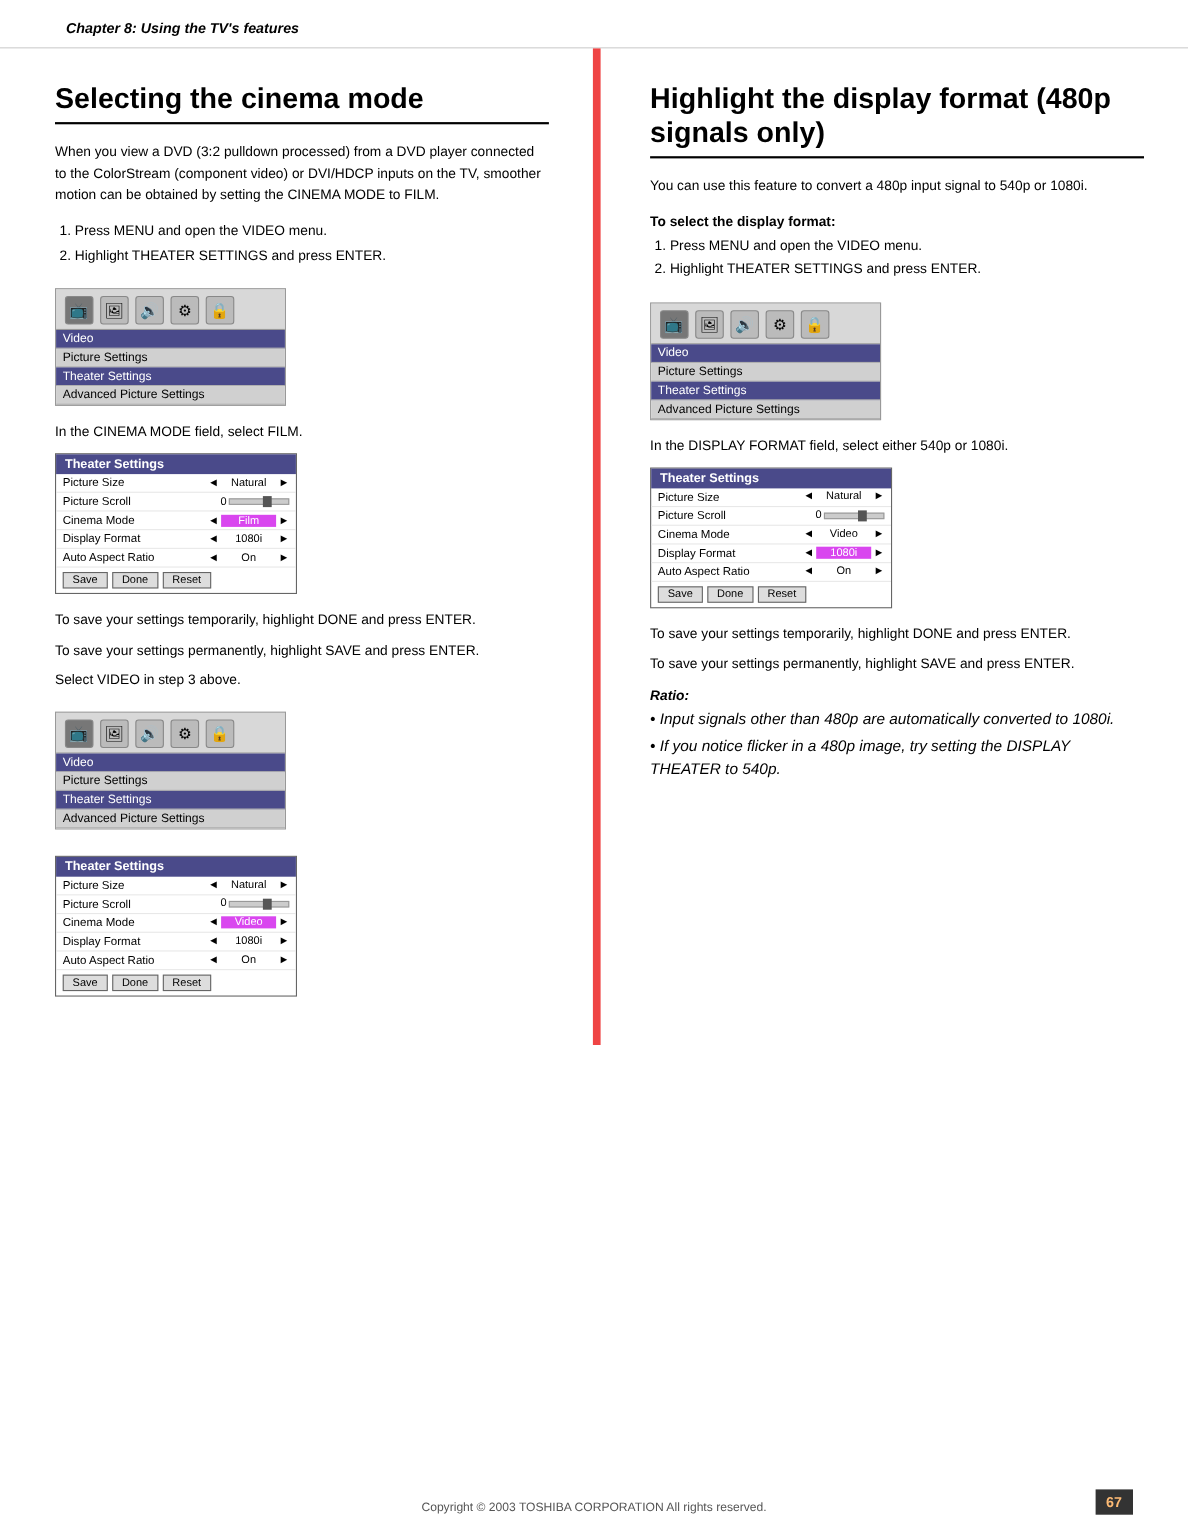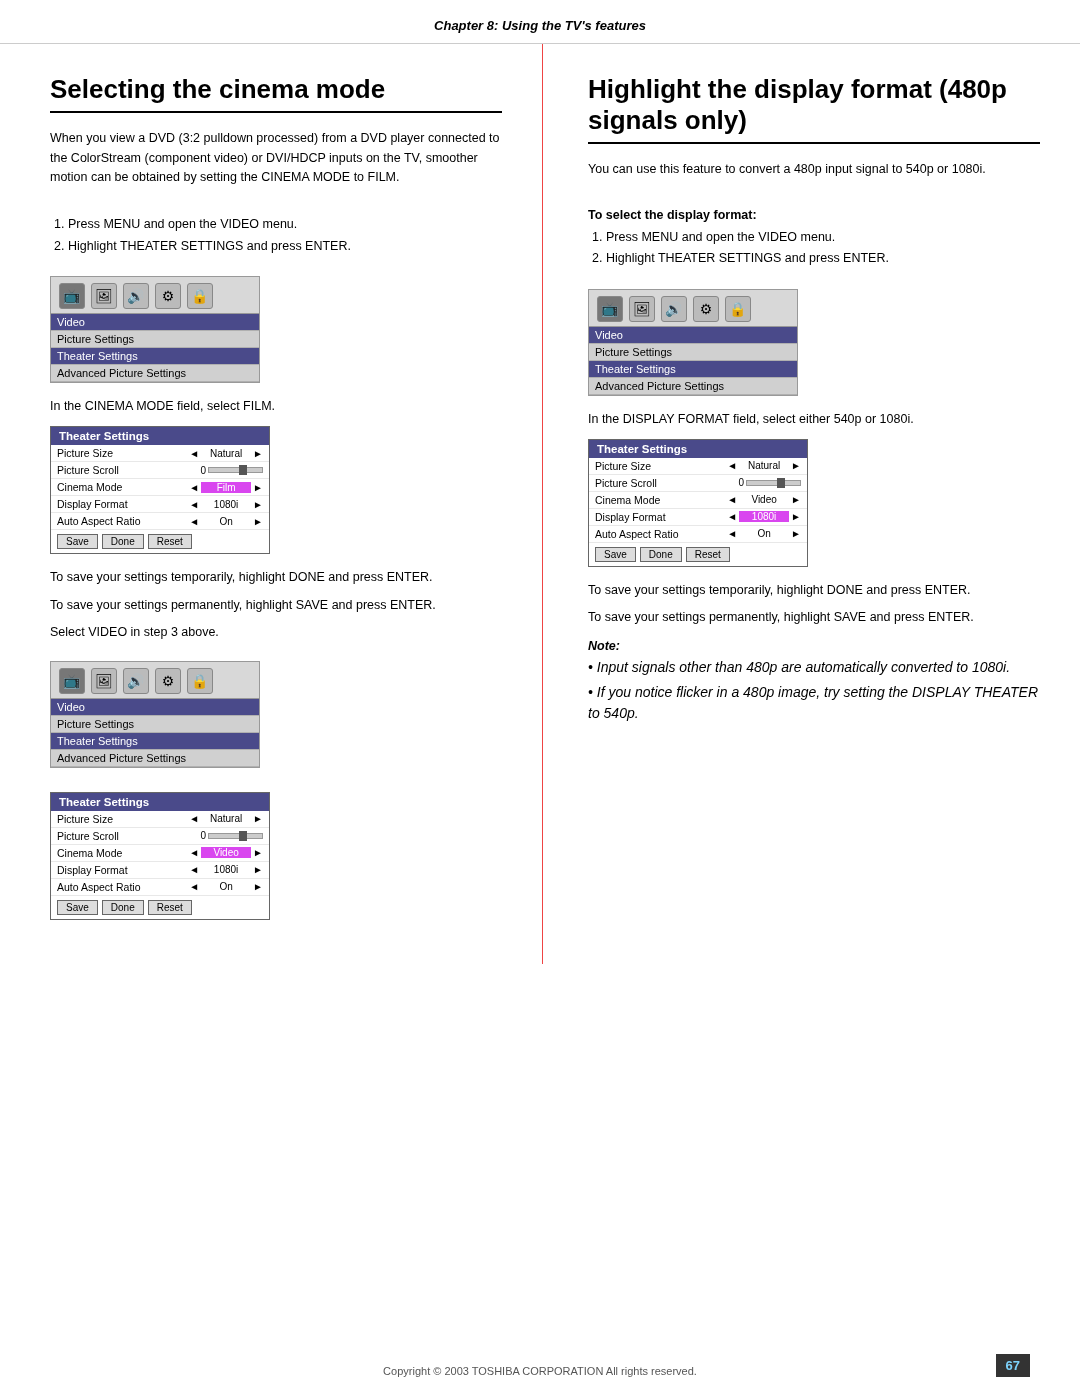--- a/index.html
+++ b/index.html
@@ -12,59 +12,59 @@
       color: #000;
     }
     .page-wrapper {
       width: 1080px;
       min-height: 1397px;
       padding: 0;
       position: relative;
     }
     
     .page-header {
-      text-align: center;
+      text-align: left;
       padding: 18px 60px 10px 60px;
       border-bottom: 1px solid #ccc;
       margin-bottom: 0;
     }
     .page-header .chapter-title {
       font-style: italic;
       font-weight: bold;
       font-size: 13px;
     }
     
     .columns {
       display: flex;
       padding: 0;
     }
     .col {
       flex: 1;
       padding: 30px 40px 30px 50px;
     }
     .col:first-child {
-      border-right: 1px solid #ef4444;
+      border-right: 7px solid #ef4444;
     }
     .col:last-child {
       padding-left: 45px;
     }
     
     .section-title {
       font-size: 26px;
       font-weight: bold;
       border-bottom: 2px solid #000;
       padding-bottom: 6px;
       margin-bottom: 16px;
       line-height: 1.2;
     }
     
     .body-text {
       font-size: 12.5px;
       line-height: 1.55;
-      margin-bottom: 28px;
+      margin-bottom: 14px;
     }
     
     .sub-heading {
       font-weight: bold;
       font-size: 12.5px;
       margin-bottom: 6px;
     }
     
     ol.steps {
       margin-left: 18px;
@@ -233,21 +233,21 @@
       font-size: 11px;
       color: #555;
       text-align: center;
       flex: 1;
     }
     .page-number {
       position: absolute;
       right: 50px;
       bottom: 0;
       background: #333;
-      color: #7dd3fc;
+      color: #fdba74;
       font-size: 13px;
       font-weight: bold;
       padding: 4px 10px;
     }
   </style>
 </head>
 <body>
 
 <div class="page-wrapper">
 
@@ -469,21 +469,21 @@
           <button class="theater-btn">Save</button>
           <button class="theater-btn">Done</button>
           <button class="theater-btn">Reset</button>
         </div>
       </div>
 
       <p class="step-para">To save your settings temporarily, highlight DONE and press ENTER.</p>
       <p class="step-para">To save your settings permanently, highlight SAVE and press ENTER.</p>
 
       <div class="note-section">
-        <span class="note-label">Note:</span>
+        <span class="note-label">Ratio:</span>
         <div class="note-text">• Input signals other than 480p are automatically converted to 1080i.</div>
         <div class="note-text">• If you notice flicker in a 480p image, try setting the DISPLAY THEATER to 540p.</div>
       </div>
 
     </div>
 
   </div>
 
   <div class="page-footer">
     <span class="footer-copyright">Copyright © 2003 TOSHIBA CORPORATION  All rights reserved.</span>

